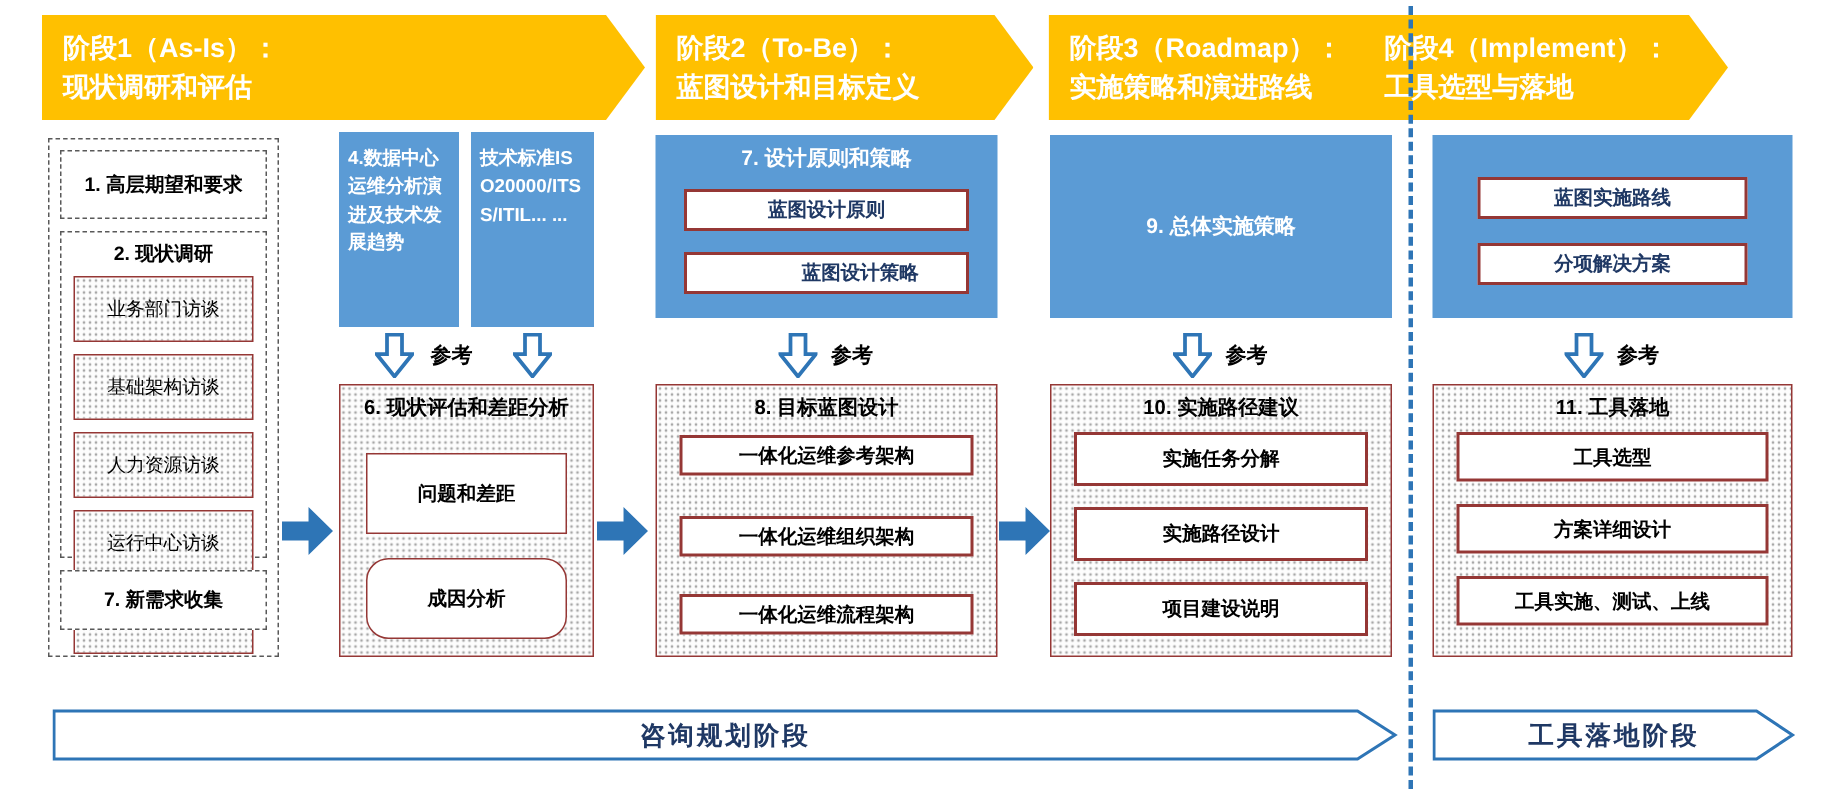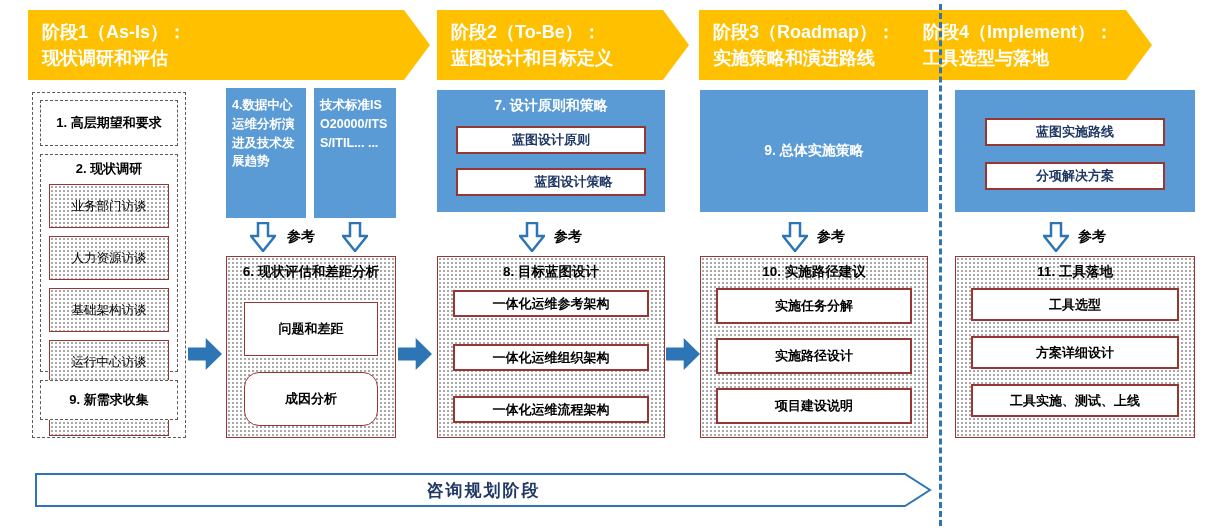--- a/index.html
+++ b/index.html
@@ -90,28 +90,28 @@
 
   <div class="outer-dashed" style="left:32px;top:92px;width:154px;height:346px;"></div>
 
   <div class="dashed-box flex-center" style="left:40px;top:100px;width:138px;height:46px;">
     <span>1. 高层期望和要求</span>
   </div>
 
   <div class="dashed-box" style="left:40px;top:154px;width:138px;height:218px;">
     <div class="survey-title">2. 现状调研</div>
     <div class="survey-item dotted">业务部门访谈</div>
+    <div class="survey-item dotted">基础架构访谈</div>
     <div class="survey-item dotted">人力资源访谈</div>
-    <div class="survey-item dotted">基础架构访谈</div>
     <div class="survey-item dotted">运行中心访谈</div>
     <div class="survey-item dotted">......</div>
   </div>
 
   <div class="dashed-box flex-center" style="left:40px;top:380px;width:138px;height:40px;">
-    <span>9. 新需求收集</span>
+    <span>7. 新需求收集</span>
   </div>
 
   <div class="right-arrow" style="left:188px;top:338px;"></div>
   <div class="right-arrow" style="left:398px;top:338px;"></div>
   <div class="right-arrow" style="left:666px;top:338px;"></div>
 
   <div class="blue-box" style="left:226px;top:88px;width:80px;height:130px;padding:8px 6px;font-size:12.5px;line-height:1.5;">
     <span>4.数据中心运维分析演进及技术发展趋势</span>
   </div>
   <div class="blue-box" style="left:314px;top:88px;width:82px;height:130px;padding:8px 6px;font-size:12.5px;line-height:1.5;word-break:break-all;">
@@ -183,14 +183,20 @@
   <div class="inner-item" style="left:971px;top:288px;width:208px;height:33px;">工具选型</div>
   <div class="inner-item" style="left:971px;top:336px;width:208px;height:33px;">方案详细设计</div>
   <div class="inner-item" style="left:971px;top:384px;width:208px;height:33px;">工具实施、测试、上线</div>
 
   <div class="footer-arrow" style="left:35px;top:472px;width:897px;height:36px;">
     <svg width="897" height="36" viewBox="0 0 897 36">
       <polygon points="1,2 870,2 895,18 870,34 1,34" fill="#ffffff" stroke="#2E75B6" stroke-width="2"></polygon>
     </svg>
     <span class="footer-label">咨询规划阶段</span>
   </div>
+  <div class="footer-arrow" style="left:955px;top:472px;width:242px;height:36px;">
+    <svg width="242" height="36" viewBox="0 0 242 36">
+      <polygon points="1,2 216,2 240,18 216,34 1,34" fill="#ffffff" stroke="#2E75B6" stroke-width="2"></polygon>
+    </svg>
+    <span class="footer-label">工具落地阶段</span>
+  </div>
 
 </div>
 
 </body></html>

